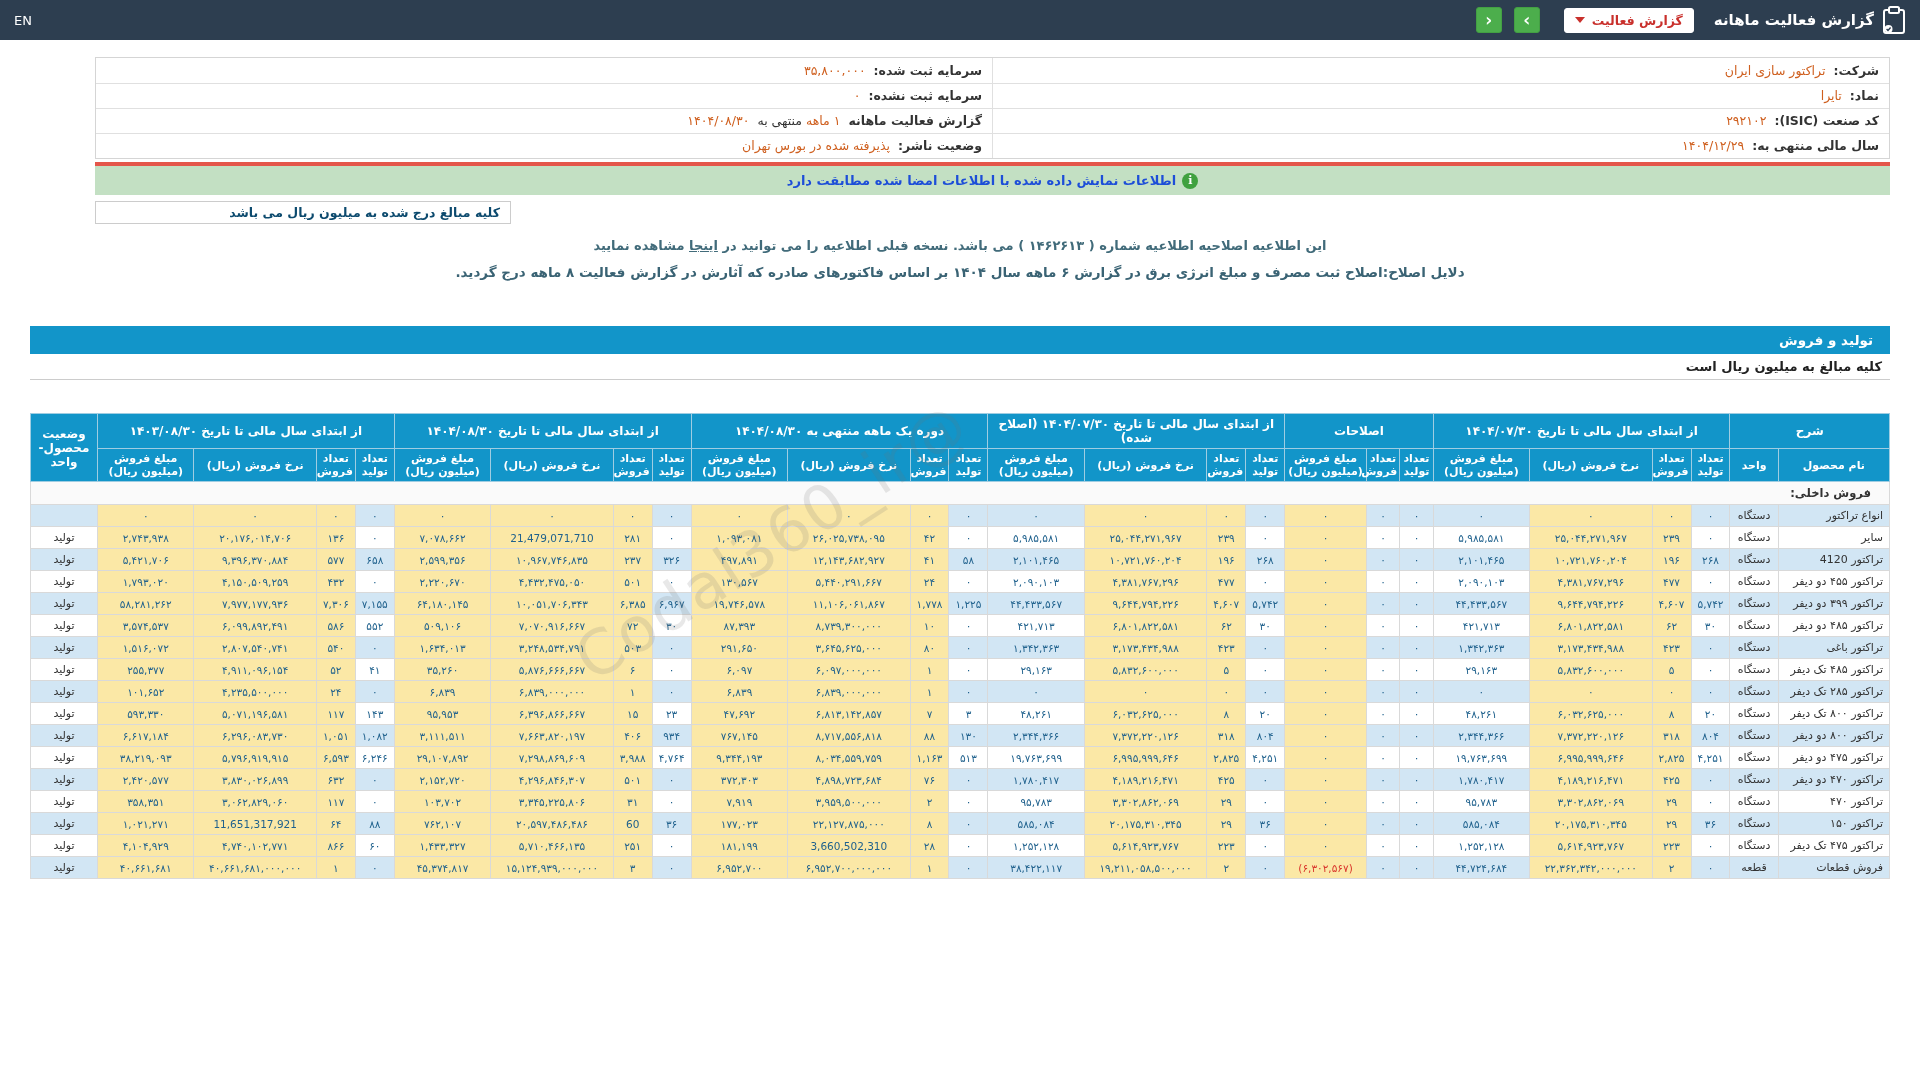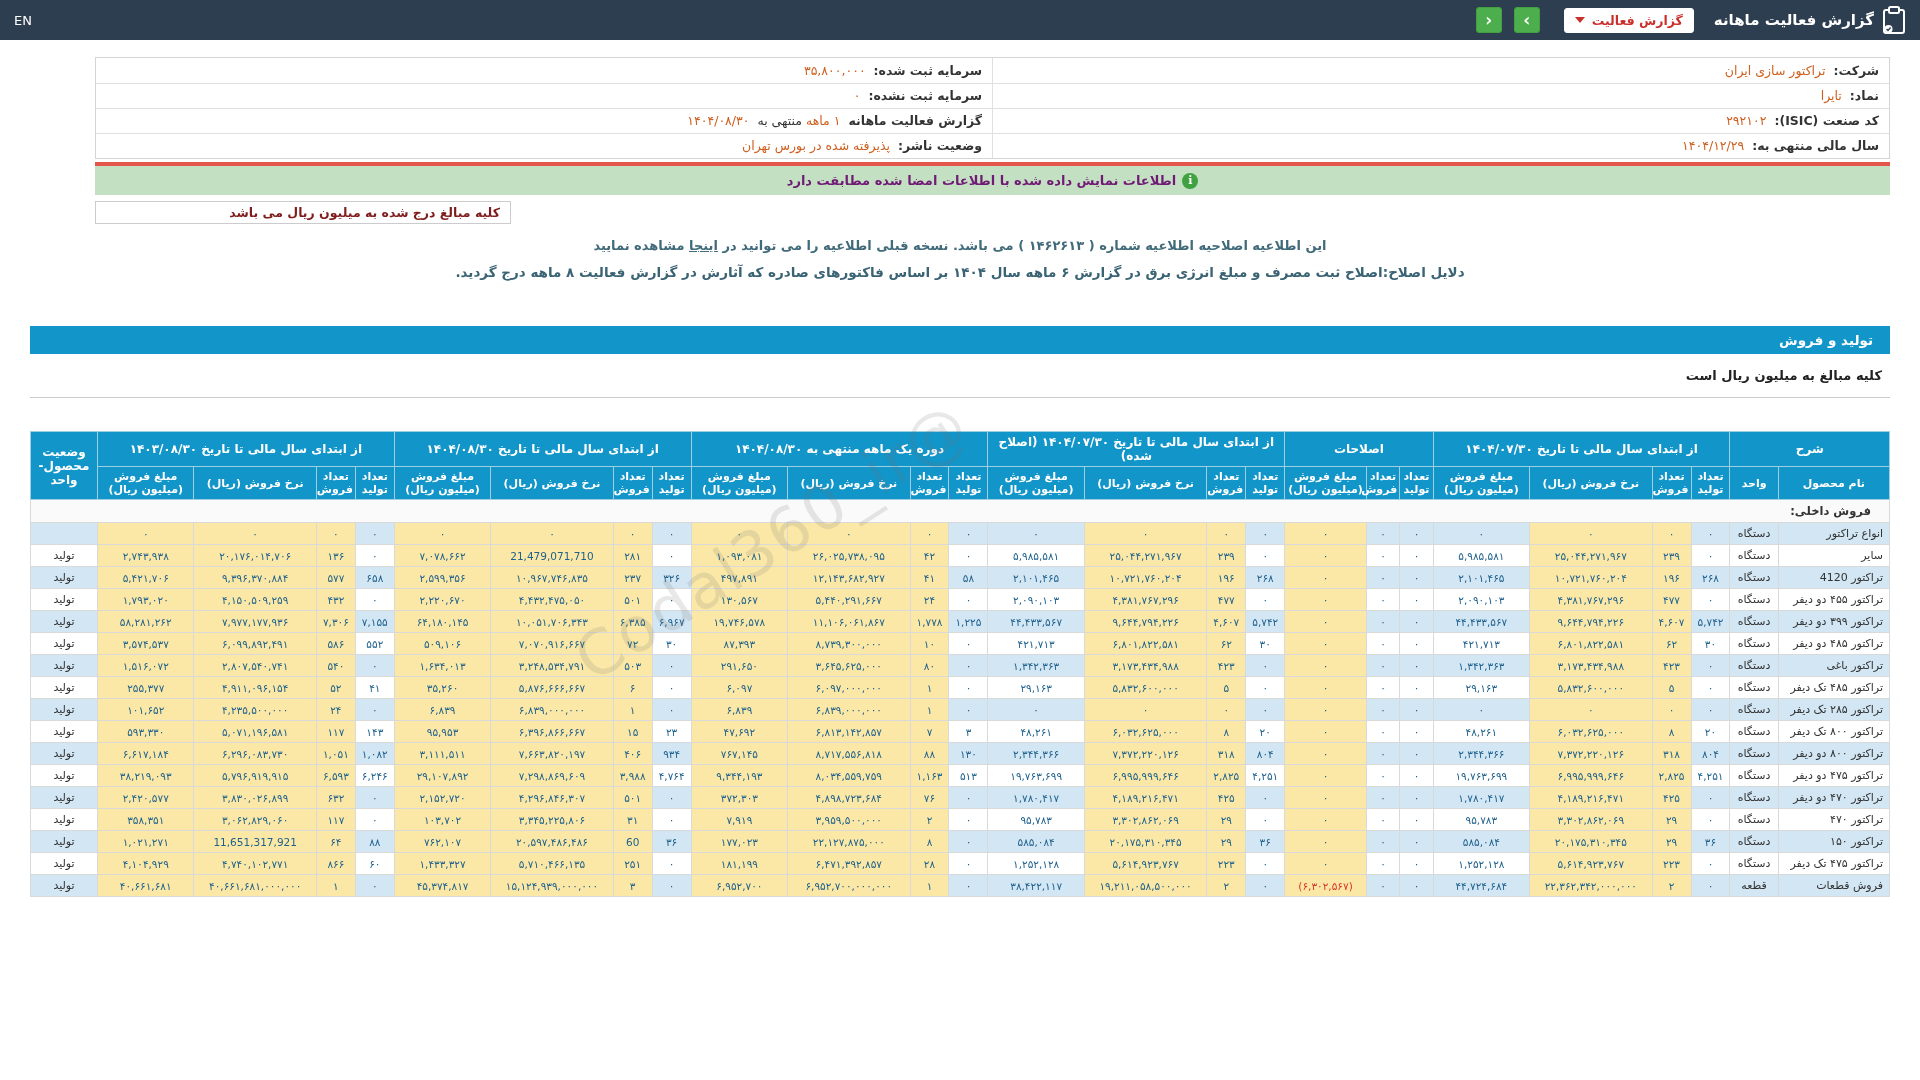--- a/index.html
+++ b/index.html
@@ -30,37 +30,37 @@
                    height:25px; width:50%; }
   .info-table tr:last-child td { border-bottom:none; }
   .info-table td.sep { border-left:1px solid #e0e0e0; }
   .i-label { color:#333; font-weight:bold; }
   .i-value { color:#cf5f1e; margin-right:4px; }
   a.i-value { text-decoration:none; cursor:pointer; }
 
   .red-line { height:4px; background:#e4564a; margin:3px 30px 0 95px; }
   .green-bar { height:29px; background:#c3e0c3; margin:0 30px 0 95px; display:flex;
                align-items:center; justify-content:center; gap:6px; }
-  .green-bar .txt { font-size:13px; font-weight:bold; color:#701a75; }
+  .green-bar .txt { font-size:13px; font-weight:bold; color:#1d4ed8; }
   .info-ico { width:16px; height:16px; background:#3fa13f; border-radius:50%; color:#fff;
               font-size:11px; font-weight:bold; text-align:center; line-height:16px;
               font-family:"DejaVu Serif", serif; }
 
   .amounts-note { width:416px; border:1px solid #ccc; background:#fff; margin:6px 95px 0 auto;
                   margin-inline-start:auto; margin-inline-end:95px;
-                  padding:3px 10px; font-size:12.5px; font-weight:bold; color:#7f1d1d; text-align:right; }
+                  padding:3px 10px; font-size:12.5px; font-weight:bold; color:#0c4a6e; text-align:right; }
 
   .line1 { text-align:center; margin-top:14px; font-size:13px; font-weight:bold; color:#416b7a; }
   .line1 a { color:#416b7a; text-decoration:underline; cursor:pointer; }
   .line2 { text-align:center; margin-top:11px; font-size:13.5px; font-weight:bold; color:#3a6374; }
 
   
   .prod-bar { height:28px; background:#1295c9; margin:46px 30px 0 30px; color:#fff;
               font-size:13.5px; font-weight:bold; display:flex; align-items:center; padding:0 17px; }
-  .prod-note { height:44px; border-bottom:1px solid #ccc; margin:0 30px; font-size:13px;
+  .prod-note { height:26px; border-bottom:1px solid #ccc; margin:0 30px; font-size:13px;
                font-weight:bold; color:#222; display:flex; align-items:center; padding:0 8px;
                background:#fff; }
 
   .table-wrap { margin:33px 30px 0 30px; }
   table.data-table { width:100%; border-collapse:collapse; table-layout:fixed; }
   .data-table th { background:#1295c9; color:#fff; border:1px solid #9fcde2; font-weight:bold;
                    padding:3px 2px; }
   .data-table thead tr.grp th { font-size:12px; }
   .data-table thead tr.sub th { font-size:11px; }
   .data-table td { border:1px solid #d9d9d9; font-size:10.5px; padding:4px 3px; text-align:center;
@@ -678,21 +678,21 @@
           <td>۱,۲۵۲,۱۲۸</td>
           <td>۰</td>
           <td>۰</td>
           <td class="yl">۰</td>
           <td>۰</td>
           <td class="yl">۲۲۳</td>
           <td class="yl">۵,۶۱۴,۹۲۳,۷۶۷</td>
           <td>۱,۲۵۲,۱۲۸</td>
           <td>۰</td>
           <td class="yl">۲۸</td>
-          <td class="yl">۶,۴۷۱,۳۹۲,۸۵۷</td>
+          <td class="yl">3,660,502,310</td>
           <td class="yl">۱۸۱,۱۹۹</td>
           <td>۰</td>
           <td class="yl">۲۵۱</td>
           <td class="yl">۵,۷۱۰,۴۶۶,۱۳۵</td>
           <td class="yl">۱,۴۳۳,۳۲۷</td>
           <td>۶۰</td>
           <td class="yl">۸۶۶</td>
           <td class="yl">۴,۷۴۰,۱۰۲,۷۷۱</td>
           <td class="yl">۴,۱۰۴,۹۲۹</td>
           <td class="c-status">تولید</td>

